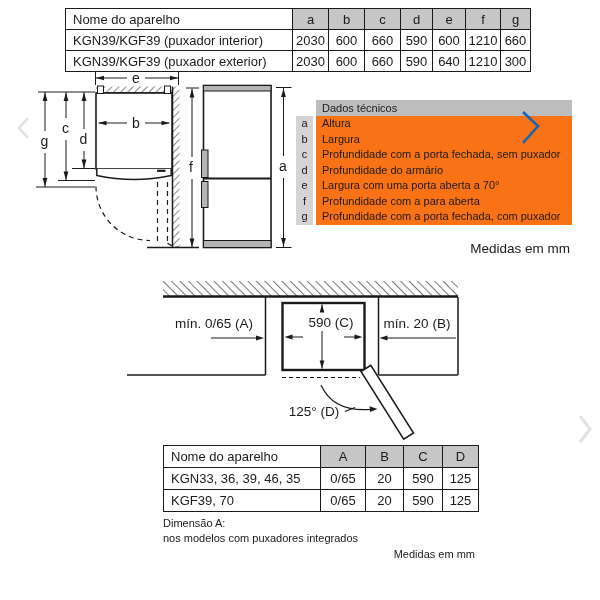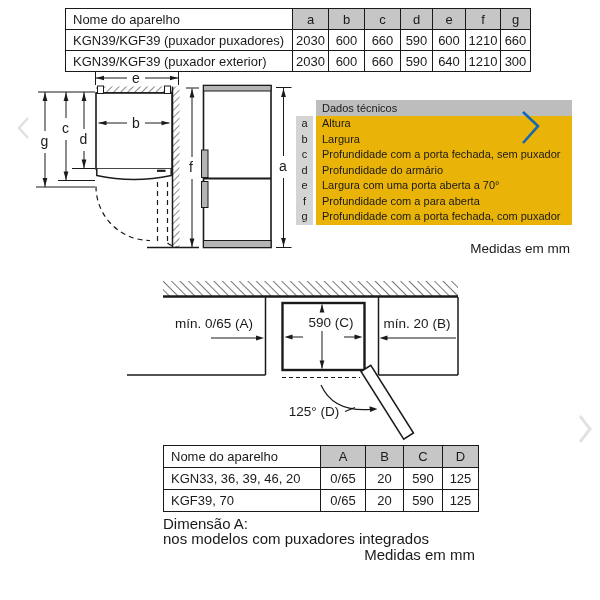--- a/index.html
+++ b/index.html
@@ -11,26 +11,26 @@
   td.name{text-align:left;padding-left:7px;}
   td.hdr{background:#c6c6c6;}
   #spec-table{position:absolute;left:65px;top:8px;width:465px;}
   #install-table{position:absolute;left:163px;top:445px;width:315px;}
   #install-table td{height:21px;}
   
   #legend{position:absolute;left:296px;top:100px;width:276px;font-size:11px;}
   .lg-row{display:flex;height:15.5px;line-height:15.5px;}
   .lg-key{width:17px;background:#d4d4d4;text-align:center;margin-right:3px;}
   .lg-key.blank{background:transparent;}
-  .lg-txt{flex:1;background:#eab308;padding-left:6px;white-space:nowrap;}
+  .lg-txt{flex:1;background:#f97316;padding-left:6px;white-space:nowrap;}
   .lg-txt.hdr2{background:#bdbdbd;}
   #legend-hdr-row{height:16px;line-height:16px;}
   
   #measure-note-top{position:absolute;left:420px;top:241px;width:150px;text-align:right;font-size:13.5px;}
-  #note-block{position:absolute;left:163px;top:516px;width:312px;font-size:15px;line-height:15.3px;}
+  #note-block{position:absolute;left:163px;top:516px;width:312px;font-size:11px;line-height:15.3px;}
   #note-units{text-align:right;}
   svg{position:absolute;}
   svg text{font-family:"Liberation Sans",sans-serif;fill:#1a1a1a;}
   .dimlbl{font-size:14px;}
   .d2lbl{font-size:13.5px;}
 </style>
 </head>
 <body>
 
 <div id="page">
@@ -51,21 +51,21 @@
       <td class="name">Nome do aparelho</td>
       <td class="hdr">a</td>
       <td class="hdr">b</td>
       <td class="hdr">c</td>
       <td class="hdr">d</td>
       <td class="hdr">e</td>
       <td class="hdr">f</td>
       <td class="hdr">g</td>
     </tr>
     <tr>
-      <td class="name">KGN39/KGF39 (puxador puxadores)</td>
+      <td class="name">KGN39/KGF39 (puxador interior)</td>
       <td>2030</td>
       <td>600</td>
       <td>660</td>
       <td>590</td>
       <td>600</td>
       <td>1210</td>
       <td>660</td>
     </tr>
     <tr>
       <td class="name">KGN39/KGF39 (puxador exterior)</td>
@@ -281,21 +281,21 @@
     </colgroup>
     <tbody>
         <tr>
       <td class="name">Nome do aparelho</td>
       <td class="hdr">A</td>
       <td class="hdr">B</td>
       <td class="hdr">C</td>
       <td class="hdr">D</td>
     </tr>
     <tr>
-      <td class="name">KGN33, 36, 39, 46, 20</td>
+      <td class="name">KGN33, 36, 39, 46, 35</td>
       <td>0/65</td>
       <td>20</td>
       <td>590</td>
       <td>125</td>
     </tr>
     <tr>
       <td class="name">KGF39, 70</td>
       <td>0/65</td>
       <td>20</td>
       <td>590</td>

